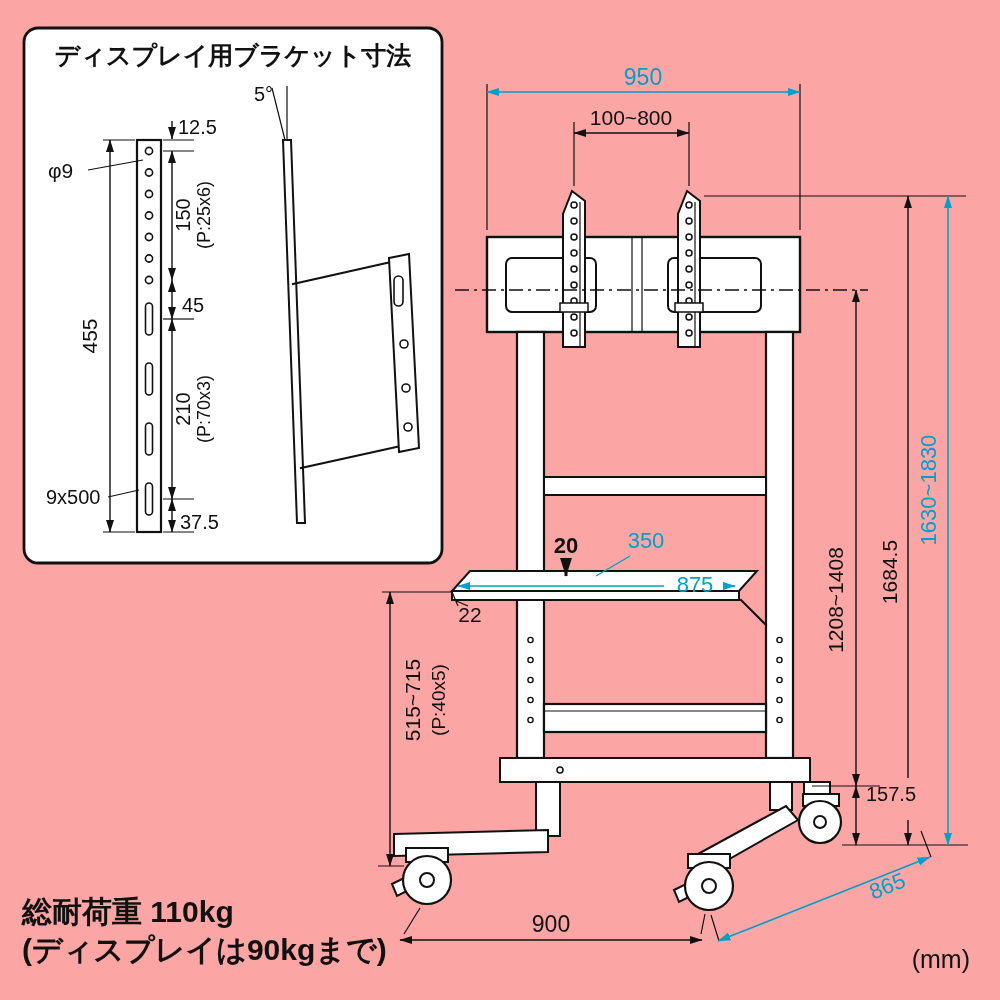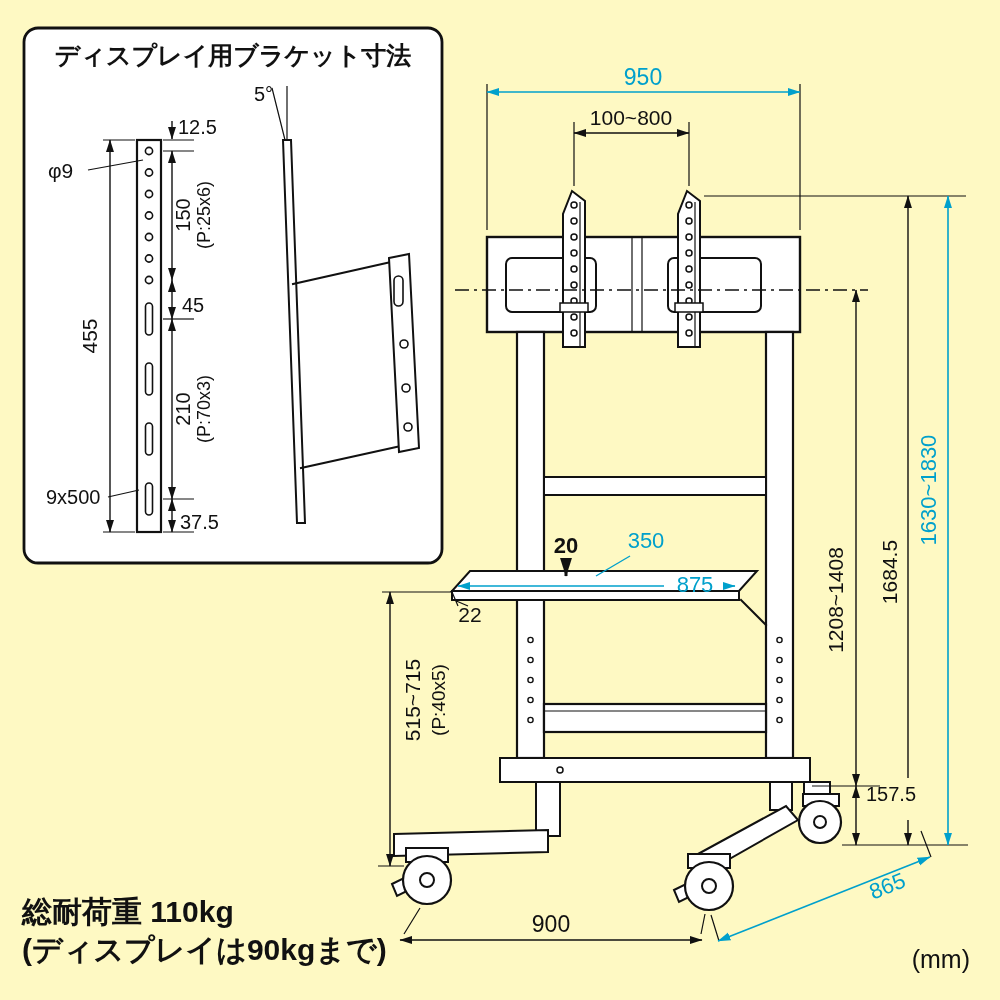--- a/index.html
+++ b/index.html
@@ -1,16 +1,16 @@
 <!DOCTYPE html>
 <html><head>
 <meta charset="utf-8">
 <style>
   html,body{margin:0;padding:0;background:#ffffff;}
-  .stage{position:relative;width:1000px;height:1000px;background:#fef9c3;overflow:hidden;}
+  .stage{position:relative;width:1000px;height:1000px;background:#fca5a5;overflow:hidden;}
   svg{display:block;}
   svg text{font-family:"Liberation Sans","DejaVu Sans",sans-serif;fill:#111;}
   .ln{stroke:#111;stroke-width:2;fill:none;stroke-linecap:square;}
   .wh{stroke:#111;stroke-width:2;fill:#fff;stroke-linecap:square;}
   .thin{stroke:#111;stroke-width:1.2;fill:none;}
   .dim{stroke:#111;stroke-width:1.4;fill:none;}
   .dimc{stroke:#00a0cc;stroke-width:1.6;fill:none;}
   .cl{stroke-dasharray:14 5 3 5;}
   .tc{fill:#00a0cc;}
   .b{font-weight:bold;}

